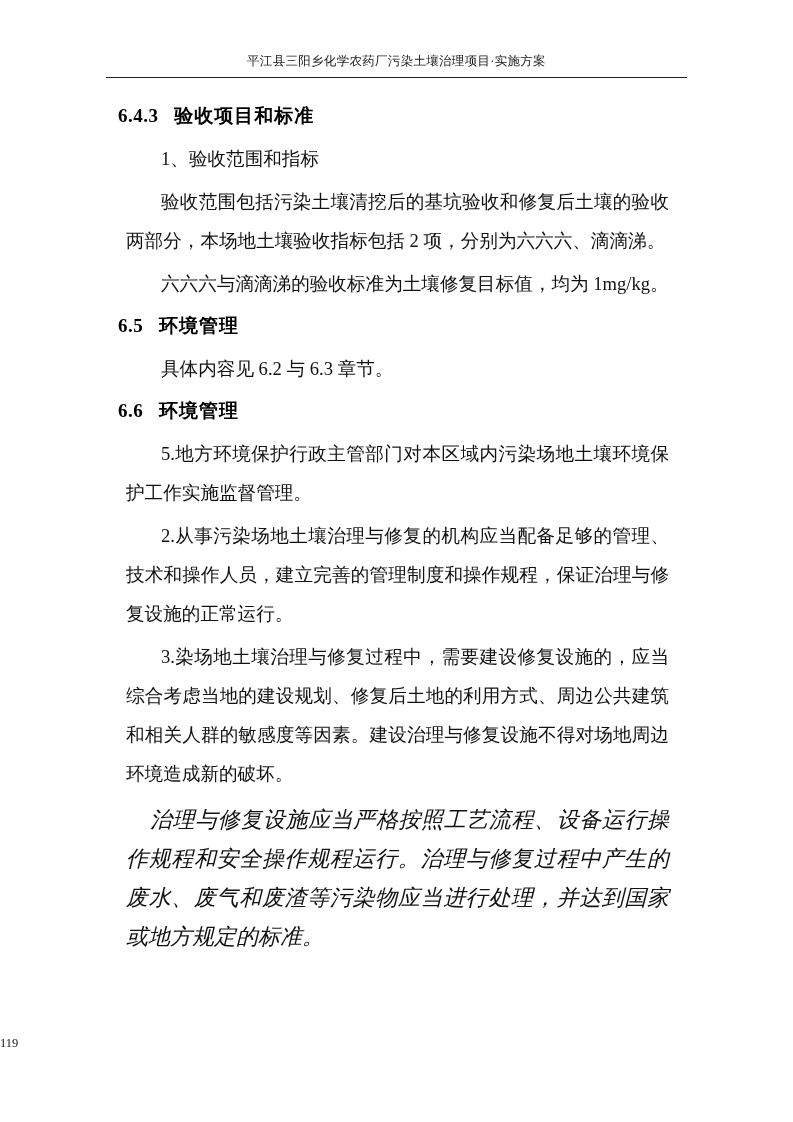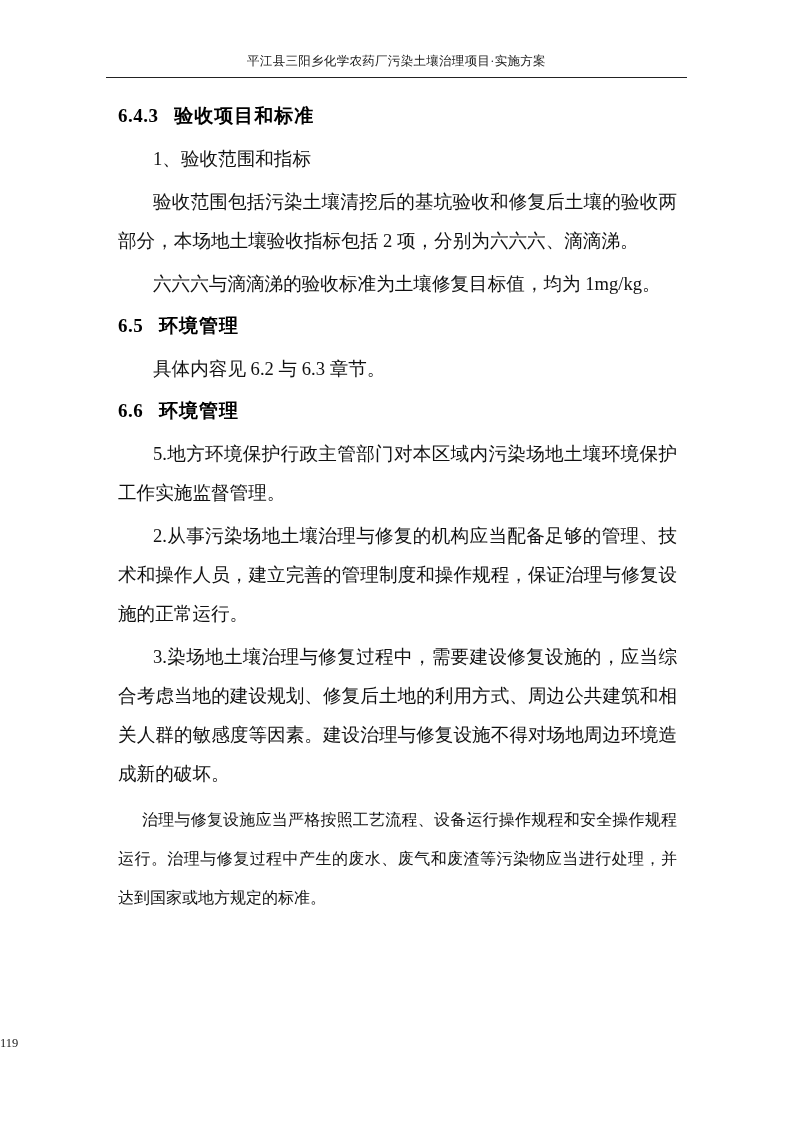--- a/index.html
+++ b/index.html
@@ -50,27 +50,28 @@
     letter-spacing: 0.5px;
   }
   .sec-title {
     font-family: "Liberation Sans", "DejaVu Sans", sans-serif;
     margin-left: 11px;
     letter-spacing: 1px;
   }
   .para {
     font-size: 18.6px;
     line-height: 39px;
-    margin: 4px 0;
+    margin: 4px 8px;
     text-indent: 35px;
   }
   .para.small {
-    font-size: 16px;
+    font-size: 22px;
     text-indent: 24px;
     margin-top: 7px;
+    font-style: italic;
   }
   
   .page-footer {
     position: absolute;
     top: 1036px;
     left: 0;
     width: 100%;
     font-size: 12.5px;
     color: #1a1a1a;
   }

